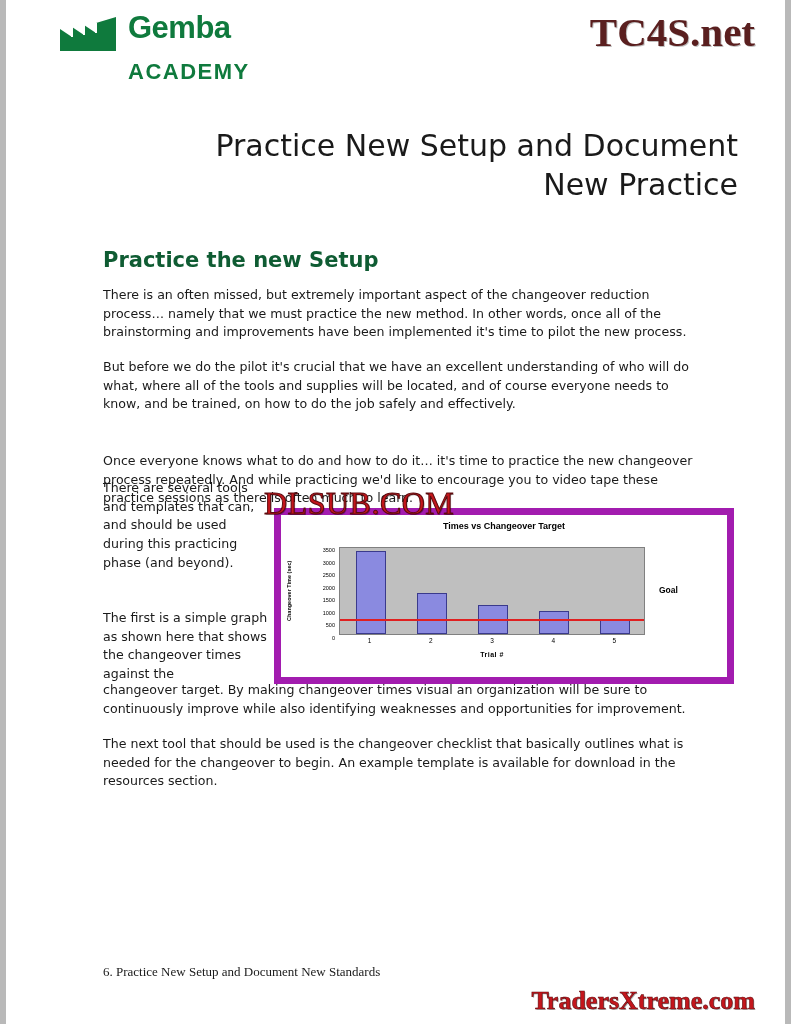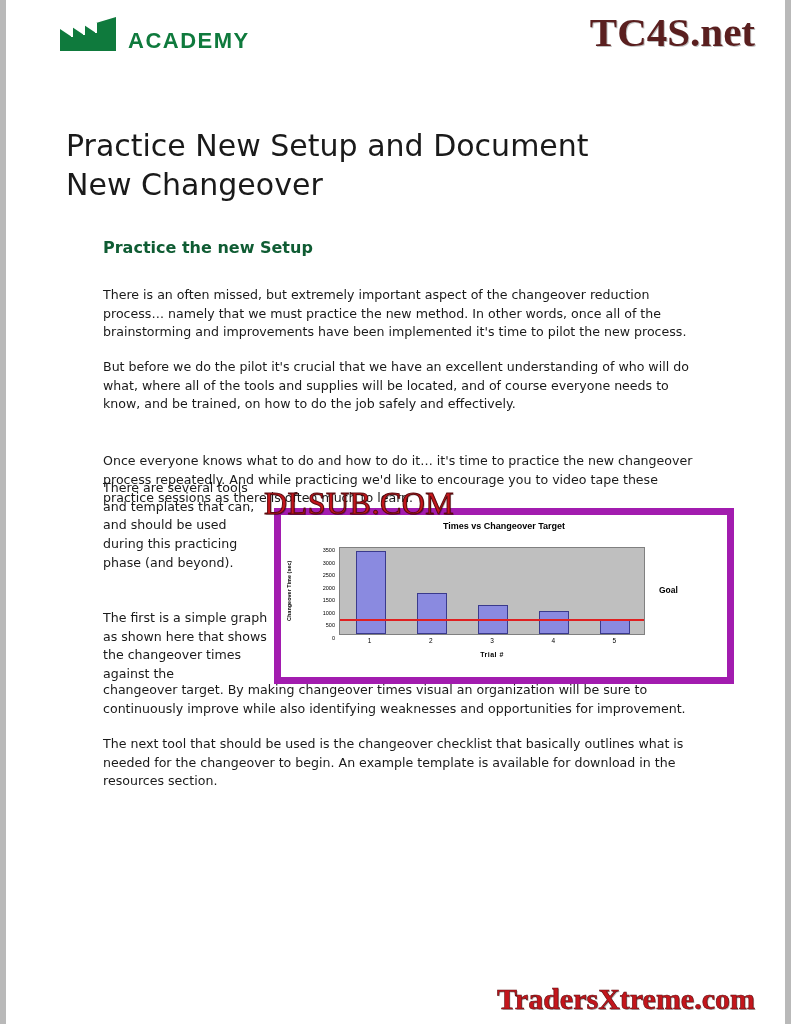--- a/index.html
+++ b/index.html
@@ -63,34 +63,34 @@
     font-size: 41px;
     color: #5a1f1f;
     text-shadow: 1px 1px 0 rgba(0,0,0,0.25);
   }
   
   .doc-title {
     position: absolute;
     top: 126px;
     left: 60px;
     width: 672px;
-    text-align: left;
+    text-align: right;
     font-family: "DejaVu Sans", sans-serif;
     font-size: 30px;
     color: #1a1a1a;
     line-height: 1.3;
     font-weight: normal;
   }
   .section-head {
     position: absolute;
-    top: 238px;
+    top: 248px;
     left: 97px;
     font-family: "DejaVu Sans", sans-serif;
     font-weight: bold;
-    font-size: 16px;
+    font-size: 21px;
     color: #0f5c33;
   }
   
   .para {
     position: absolute;
     font-family: "DejaVu Sans", sans-serif;
     font-size: 12.6px;
     color: #1a1a1a;
     line-height: 1.48;
   }
@@ -114,21 +114,21 @@
     letter-spacing: 0.5px;
     -webkit-text-stroke: 1px #5c0a0d;
     text-shadow: 1px 1px 0 rgba(0,0,0,0.35);
   }
   .wm-traders {
     position: absolute;
     bottom: 8px;
     right: 30px;
     font-family: "Liberation Serif", serif;
     font-weight: bold;
-    font-size: 30px;
+    font-size: 26px;
     color: #c4161c;
     -webkit-text-stroke: 0.6px #5c0a0d;
     text-shadow: 1px 1px 0 rgba(0,0,0,0.3);
   }
   
   .chart-box {
     position: absolute;
     top: 508px;
     left: 268px;
     width: 446px;
@@ -256,29 +256,30 @@
   <div class="logo-wrap">
     <div class="logo-mark">
       <svg width="62" height="38" viewBox="0 0 62 38" xmlns="http://www.w3.org/2000/svg">
         <path d="M2 36 L2 14 L14 22 L14 12 L26 20 L26 10 L38 18 L38 8 L58 2 L58 36 Z" fill="#0f7a3d"></path>
         <path d="M14 22 L14 12" stroke="#ffffff" stroke-width="2"></path>
         <path d="M26 20 L26 10" stroke="#ffffff" stroke-width="2"></path>
         <path d="M38 18 L38 8" stroke="#ffffff" stroke-width="2"></path>
       </svg>
     </div>
     <div class="logo-text">
+      <div class="logo-gemba">Gemba</div>
       <div class="logo-academy">ACADEMY</div>
     </div>
   </div>
 
   <div class="tc4s">TC4S.net</div>
 
   <div class="doc-title">
     <span>Practice New Setup and Document</span>
-  <br><span>New Changeover</span></div>
+  <br><span>New Practice</span></div>
 
   <div class="section-head">Practice the new Setup</div>
 
   <div class="para" id="p1">There is an often missed, but extremely important aspect of the changeover reduction process… namely that we must practice the new method.  In other words, once all of the brainstorming and improvements have been implemented it's time to pilot the new process.</div>
   <div class="para" id="p2">But before we do the pilot it's crucial that we have an excellent understanding of who will do what, where all of the tools and supplies will be located, and of course everyone needs to know, and be trained, on how to do the job safely and effectively.</div>
   <div class="para" id="p3">Once everyone knows what to do and how to do it… it's time to practice the new changeover process repeatedly.  And while practicing we'd like to encourage you to video tape these practice sessions as there is often much to learn.</div>
   <div class="para" id="p4">There are several tools and templates that can, and should be used during this practicing phase (and beyond).</div>
   <div class="para" id="p5">The first is a simple graph as shown here that shows the changeover times against the</div>
   <div class="para" id="p6">changeover target.  By making changeover times visual an organization will be sure to continuously improve while also identifying weaknesses and opportunities for improvement.</div>
   <div class="para" id="p7">The next tool that should be used is the changeover checklist that basically outlines what is needed for the changeover to begin.  An example template is available for download in the resources section.</div>
@@ -311,14 +312,15 @@
         <div style="left: 199.2px;">4</div>
         <div style="left: 260.4px;">5</div>
       </div>
     <div class="x-label">Trial #</div>
     <div class="goal-tag">Goal</div>
   </div>
 
   <div class="wm-dlsub">DLSUB.COM</div>
   <div class="wm-traders">TradersXtreme.com</div>
 
+  <div class="footer">6. Practice New Setup and Document New Standards</div>
 
 </div>
 
 </body></html>

